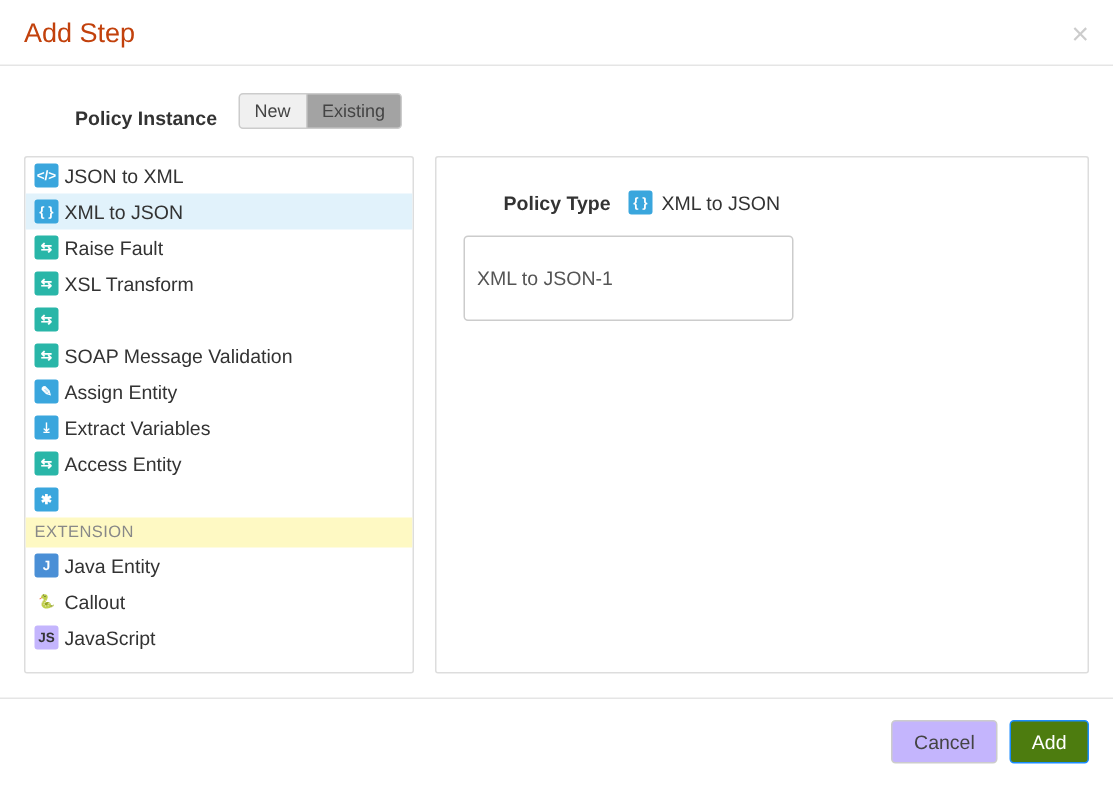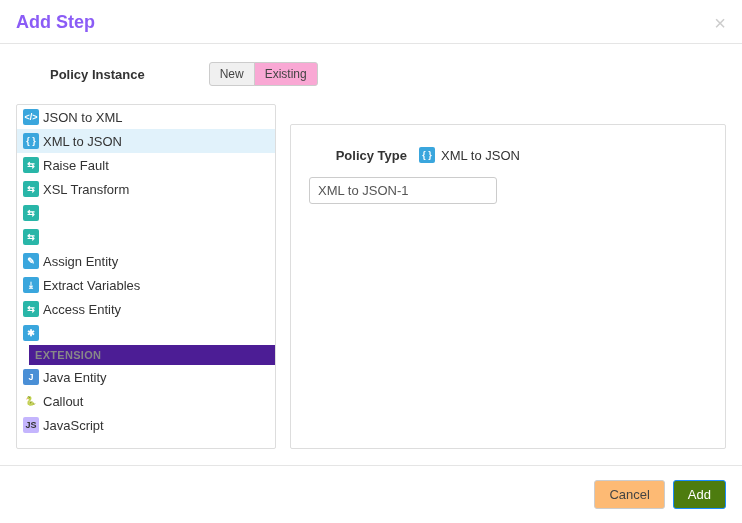--- a/index.html
+++ b/index.html
@@ -15,47 +15,46 @@
   }
   .modal-header {
     padding: 12px 16px 10px 16px;
     border-bottom: 1px solid #e5e5e5;
     display: flex;
     align-items: center;
     justify-content: space-between;
   }
   .modal-title {
     font-size: 18px;
-    font-weight: 700;
-    color: #8b5cf6;
+    font-weight: 400;
+    color: #c2410c;
   }
   .close-x {
     font-size: 20px;
     color: #ccc;
     cursor: pointer;
     line-height: 1;
   }
   .instance-row {
     display: flex;
-    align-items: center;
+    align-items: flex-end;
     padding: 18px 16px 18px 50px;
-    gap: 28px;
+    gap: 14px;
   }
   .instance-label {
     font-size: 13px;
     font-weight: 600;
     color: #333;
   }
   .btn-group {
     display: inline-flex;
-    margin-left: 36px;
   }
   .btn-toggle {
     border: 1px solid #ccc;
-    background: #f9a8d4;
+    background: #a3a3a3;
     padding: 4px 10px;
     font-size: 12px;
     cursor: pointer;
     color: #444;
   }
   .btn-toggle:first-child {
     border-radius: 3px 0 0 3px;
   }
   .btn-toggle:last-child {
     border-radius: 0 3px 3px 0;
@@ -86,46 +85,44 @@
     padding: 4px 6px;
     gap: 4px;
     cursor: pointer;
     font-size: 13px;
     color: #333;
   }
   .policy-item.selected {
     background: #e1f2fb;
   }
   .category-header {
-    background: #4c1d95;
+    background: #fef9c3;
     color: #888;
     font-size: 11px;
-    font-weight: 700;
+    font-weight: 400;
     padding: 4px 6px;
     letter-spacing: 0.3px;
-    margin-left: 12px;
   }
   .icon {
     width: 16px;
     height: 16px;
     border-radius: 2px;
     display: inline-flex;
     align-items: center;
     justify-content: center;
     font-size: 9px;
     font-weight: bold;
     color: #fff;
     flex-shrink: 0;
   }
   .right-panel {
     flex: 1;
     border: 1px solid #ddd;
     border-radius: 2px;
     padding: 22px 18px;
-    margin-top: 20px;
   }
   .form-row {
     display: flex;
     align-items: center;
     margin-bottom: 14px;
   }
   .form-label {
     width: 110px;
     text-align: right;
     font-size: 13px;
@@ -135,40 +132,40 @@
   }
   .form-value {
     display: flex;
     align-items: center;
     gap: 6px;
     font-size: 13px;
   }
   .form-input {
     border: 1px solid #ccc;
     border-radius: 3px;
-    padding: 5px 8px;
-    font-size: 13px;
-    width: 188px;
+    padding: 20px 8px;
+    font-size: 13px;
+    width: 220px;
     color: #555;
   }
   .footer {
     border-top: 1px solid #e5e5e5;
     padding: 14px 16px;
     display: flex;
     justify-content: flex-end;
     gap: 8px;
     position: absolute;
     bottom: 0;
     left: 0;
     right: 0;
     background: #fff;
   }
   .btn {
     border: 1px solid #ccc;
-    background: #fdba74;
+    background: #c4b5fd;
     border-radius: 3px;
     padding: 6px 14px;
     font-size: 13px;
     cursor: pointer;
     color: #444;
   }
   .btn-primary {
     background: #4d7c0f;
     border-color: #1a8cff;
     color: #fff;
@@ -206,20 +203,21 @@
       </div>
       <div class="policy-item">
         <span class="icon" style="background: rgb(41, 182, 168);">⇆</span>
         <span>XSL Transform</span>
       </div>
       <div class="policy-item">
         <span class="icon" style="background: rgb(41, 182, 168);">⇆</span>
       </div>
       <div class="policy-item">
         <span class="icon" style="background: rgb(41, 182, 168);">⇆</span>
+        <span>SOAP Message Validation</span>
       </div>
       <div class="policy-item">
         <span class="icon" style="background: rgb(58, 166, 221);">✎</span>
         <span>Assign Entity</span>
       </div>
       <div class="policy-item">
         <span class="icon" style="background: rgb(58, 166, 221);">⤓</span>
         <span>Extract Variables</span>
       </div>
       <div class="policy-item">

